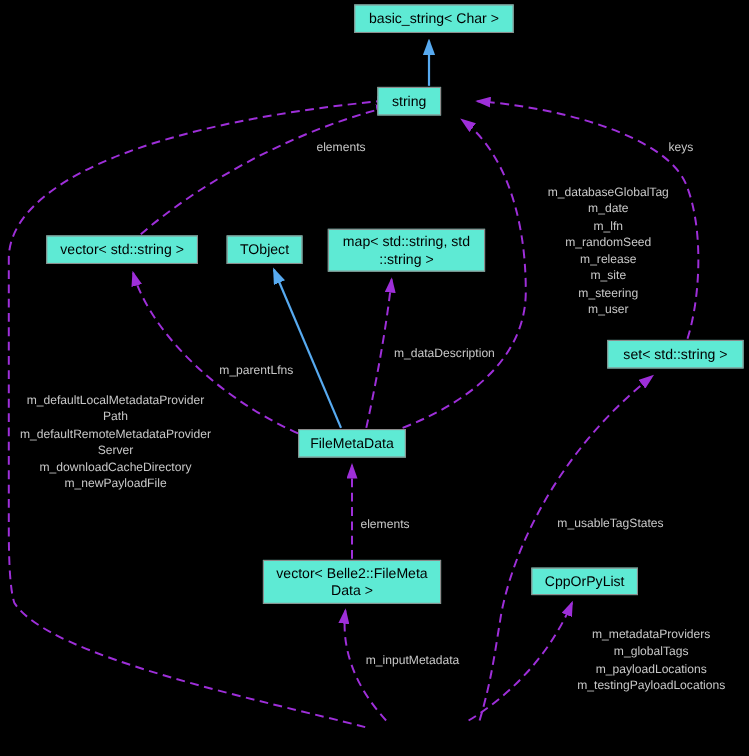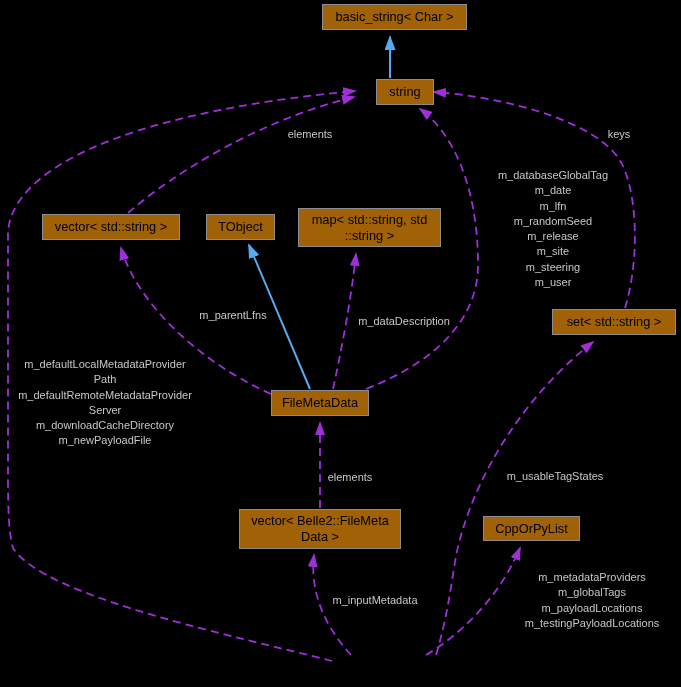--- a/index.html
+++ b/index.html
@@ -3,21 +3,21 @@
 <meta charset="utf-8">
 <style>
   html,body{margin:0;padding:0;background:#000;}
   .canvas{
     position:relative;width:681px;height:687px;background:#000000;overflow:hidden;
     font-family:"Liberation Sans","DejaVu Sans",sans-serif;
   }
   .canvas svg{position:absolute;left:0;top:0;}
   .node{
     position:absolute;box-sizing:border-box;
-    background:#a16207;border:1.5px solid #8c8c8c;color:#000000;
+    background:#5eead4;border:1.5px solid #8c8c8c;color:#000000;
     display:flex;align-items:center;justify-content:center;text-align:center;
     font-size:12.8px;line-height:16px;cursor:pointer;z-index:2;
     padding:0 3px;
   }
   .node.focus{background:#8f8f8f;border-color:#b3b3b3;margin-top:40px;}
   .elabel{
     position:absolute;transform:translate(-50%,-50%);
     color:#c7c7c7;font-size:11px;line-height:15.3px;text-align:center;
     white-space:nowrap;z-index:1;
   }
@@ -49,21 +49,21 @@
     <path class="edge" d="M271,394 C195,360 136,300 121,248" marker-end="url(#arrow-purple)"></path>
     <path class="edge" d="M333,389 C341,352 351,301 356,254" marker-end="url(#arrow-purple)"></path>
     <path class="edge" d="M320,508 L320,423" marker-end="url(#arrow-purple)"></path>
     <path class="edge" d="M351,655 C330,632 309,598 314,555" marker-end="url(#arrow-purple)"></path>
     <path class="edge" d="M426,655 C458,636 498,600 520,548" marker-end="url(#arrow-purple)"></path>
     <path class="edge" d="M436,655 C447,618 450,592 456,556 C472,478 524,396 593,342" marker-end="url(#arrow-purple)"></path>
   </svg>
 
   <div class="node" style="left:322px;top:4px;width:145px;height:26px;">basic_string&lt; Char &gt;</div>
 
-  <div class="node" style="left:376px;top:79px;width:58px;height:26px;">string</div>
+  <div class="node" style="left:343px;top:79px;width:58px;height:26px;">string</div>
 
   <div class="node" style="left:42px;top:214px;width:138px;height:26px;">vector&lt; std::string &gt;</div>
 
   <div class="node" style="left:206px;top:214px;width:69px;height:26px;">TObject</div>
 
   <div class="node" style="left:298px;top:208px;width:143px;height:39px;">map&lt; std::string, std ::string &gt;</div>
 
   <div class="node" style="left:271px;top:390px;width:98px;height:26px;">FileMetaData</div>
 
   <div class="node" style="left:552px;top:309px;width:124px;height:26px;">set&lt; std::string &gt;</div>
@@ -82,21 +82,21 @@
     <div>m_databaseGlobalTag</div>
     <div>m_date</div>
     <div>m_lfn</div>
     <div>m_randomSeed</div>
     <div>m_release</div>
     <div>m_site</div>
     <div>m_steering</div>
     <div>m_user</div>
   </div>
 
-  <div class="elabel" style="left:233px;top:316px;">m_parentLfns</div>
+  <div class="elabel" style="left:233px;top:338px;">m_parentLfns</div>
 
   <div class="elabel" style="left:404px;top:322px;">m_dataDescription</div>
 
   <div class="elabel" style="left:105px;top:403px;">
     <div>m_defaultLocalMetadataProvider</div>
     <div>Path</div>
     <div>m_defaultRemoteMetadataProvider</div>
     <div>Server</div>
     <div>m_downloadCacheDirectory</div>
     <div>m_newPayloadFile</div>

